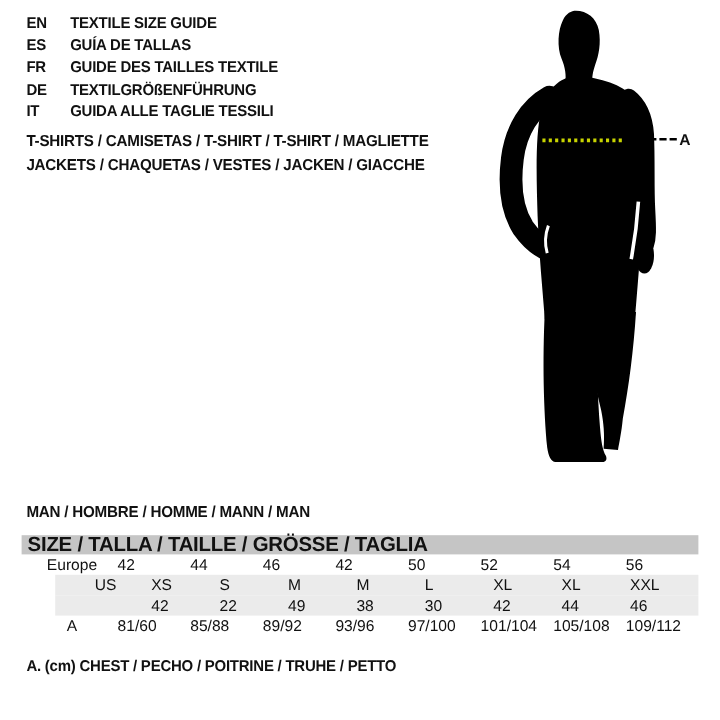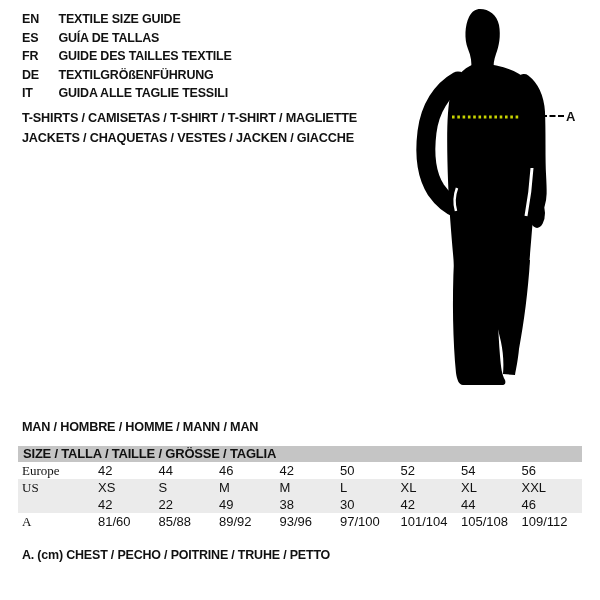--- a/index.html
+++ b/index.html
@@ -24,24 +24,24 @@
 
   
   .measure-dash-outer{left:541px;top:115px;width:23px;height:0;border-top:2px dashed #000;}
   .measure-label{left:566px;top:109px;font-size:13px;font-weight:600;}
 
   
   .section-title{left:22px;top:419px;font-size:13.2px;font-weight:700;letter-spacing:-.2px;transform:scaleX(.96);transform-origin:left top;}
 
   
   .size-table{left:18px;top:446px;width:564px;font-size:13px;}
-  .table-header{background:#c5c5c5;height:16px;line-height:16px;padding-left:5px;font-size:13px;font-weight:600;letter-spacing:-.2px;}
+  .table-header{background:#c5c5c5;height:16px;line-height:16px;padding-left:5px;font-size:17px;font-weight:600;letter-spacing:-.2px;}
   .t-row{display:grid;grid-template-columns:80px repeat(8,1fr);height:17px;line-height:17px;}
-  .t-row.alt{background:#ebebeb;}
-  .t-label{padding-left:4px;text-align:left;font-family:Liberation Serif, serif;}
+  .t-row.alt{background:#ebebeb;margin-left:28px;}
+  .t-label{padding-left:4px;text-align:center;}
   .t-cell{}
 
   
   .footnote{left:22px;top:547px;font-size:13px;font-weight:700;letter-spacing:-.2px;transform:scaleX(.96);transform-origin:left top;}
 </style>
 </head>
 <body>
 
 <div class="abs lang-block">
   <div class="lang-row">

